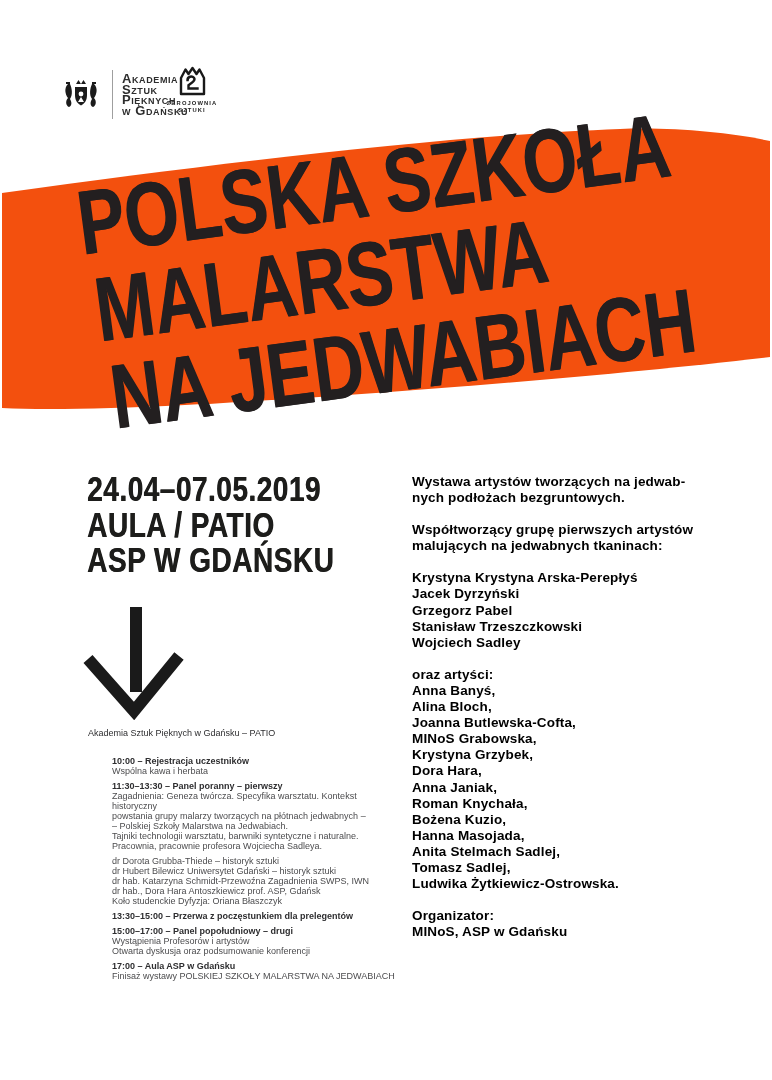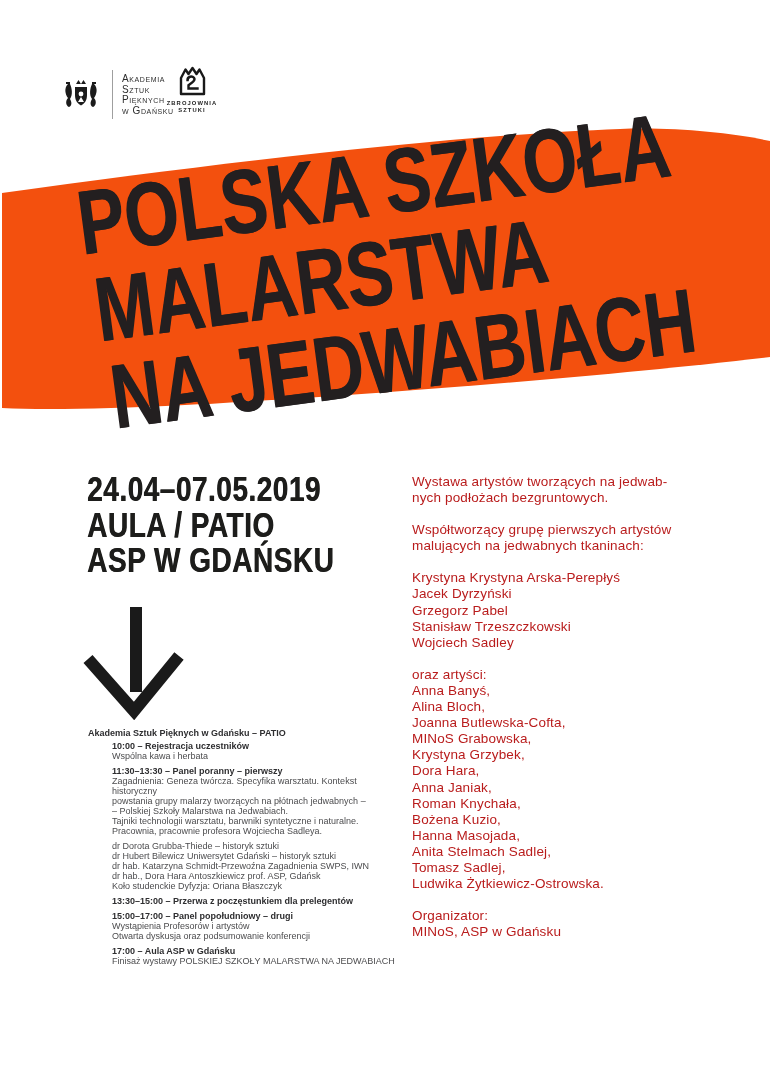--- a/index.html
+++ b/index.html
@@ -2,22 +2,22 @@
 <html><head>
 <meta charset="utf-8">
 <style>
   html,body{margin:0;padding:0;background:#fff;}
   .poster{position:relative;width:772px;height:1080px;background:#fff;overflow:hidden;
           font-family:"Liberation Sans",sans-serif;color:#1d1d1b;}
 
   
   .crest{position:absolute;left:58px;top:75px;}
   .logo-rule{position:absolute;left:112px;top:70px;width:1px;height:49px;background:#9f9f9f;}
-  .asp-name{position:absolute;left:122px;top:74px;font-size:10px;line-height:10.6px;
-            font-weight:normal;letter-spacing:.6px;color:#2d2d2d;font-variant:small-caps;}
+  .asp-name{position:absolute;left:122px;top:74px;font-size:13px;line-height:10.6px;
+            font-weight:bold;letter-spacing:.6px;color:#2d2d2d;font-variant:small-caps;}
   .zbro{position:absolute;left:166px;top:65px;width:52px;text-align:center;}
   .zbro svg{display:block;margin:0 auto;}
   .zbro-name{margin-top:2px;font-size:5.8px;line-height:7.2px;font-weight:bold;
              letter-spacing:1.1px;color:#232323;text-transform:uppercase;}
 
   
   .band{position:absolute;left:0;top:118px;width:772px;height:305px;}
 
   
   .title{position:absolute;left:72px;top:180px;transform:rotate(-7.6deg) scaleY(1.3);
@@ -28,26 +28,26 @@
   .title .l3{margin-left:10px;}
 
   
   .event{position:absolute;left:87px;top:472px;transform:scaleY(1.22);transform-origin:0 0;
          font-size:28px;line-height:29px;font-weight:bold;letter-spacing:.5px;color:#1d1d1b;
          white-space:nowrap;text-shadow:.5px 0 0 currentColor;}
   .arrow{position:absolute;left:80px;top:595px;}
   .sch{position:absolute;left:88px;top:728px;width:308px;font-size:9px;line-height:10px;
        color:#4c4c4e;letter-spacing:0;}
   .sch .b{font-weight:bold;color:#2e2e30;}
-  .sch-loc{font-weight:bold;color:#2e2e30;margin-bottom:3px;}
+  .sch-loc{font-weight:normal;color:#2e2e30;margin-bottom:18px;}
   .blk{margin-bottom:5px;margin-left:24px;}
 
   
   .right{position:absolute;left:412px;top:474px;width:322px;font-size:13.5px;
-         line-height:16.1px;letter-spacing:.15px;color:#b91c1c;}
+         line-height:16.1px;letter-spacing:.15px;color:#000000;font-weight:bold;}
   .right p{margin:0 0 16px 0;}
   .right p:last-child{margin-bottom:0;}
 </style>
 </head>
 <body>
 
 <div class="poster">
 
   <div class="crest">
     <svg width="46" height="40" viewBox="0 0 46 40">

